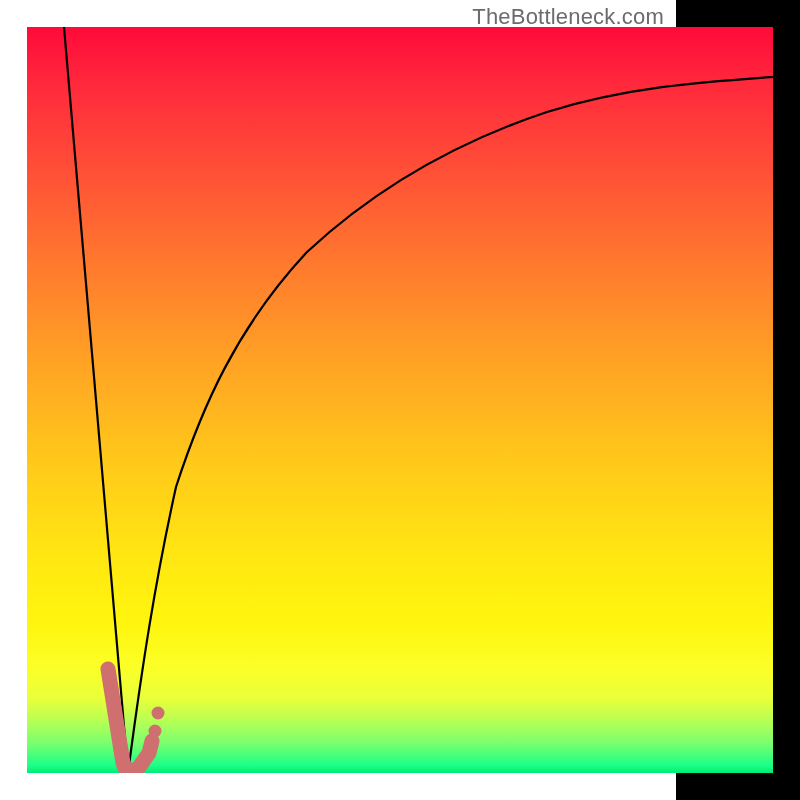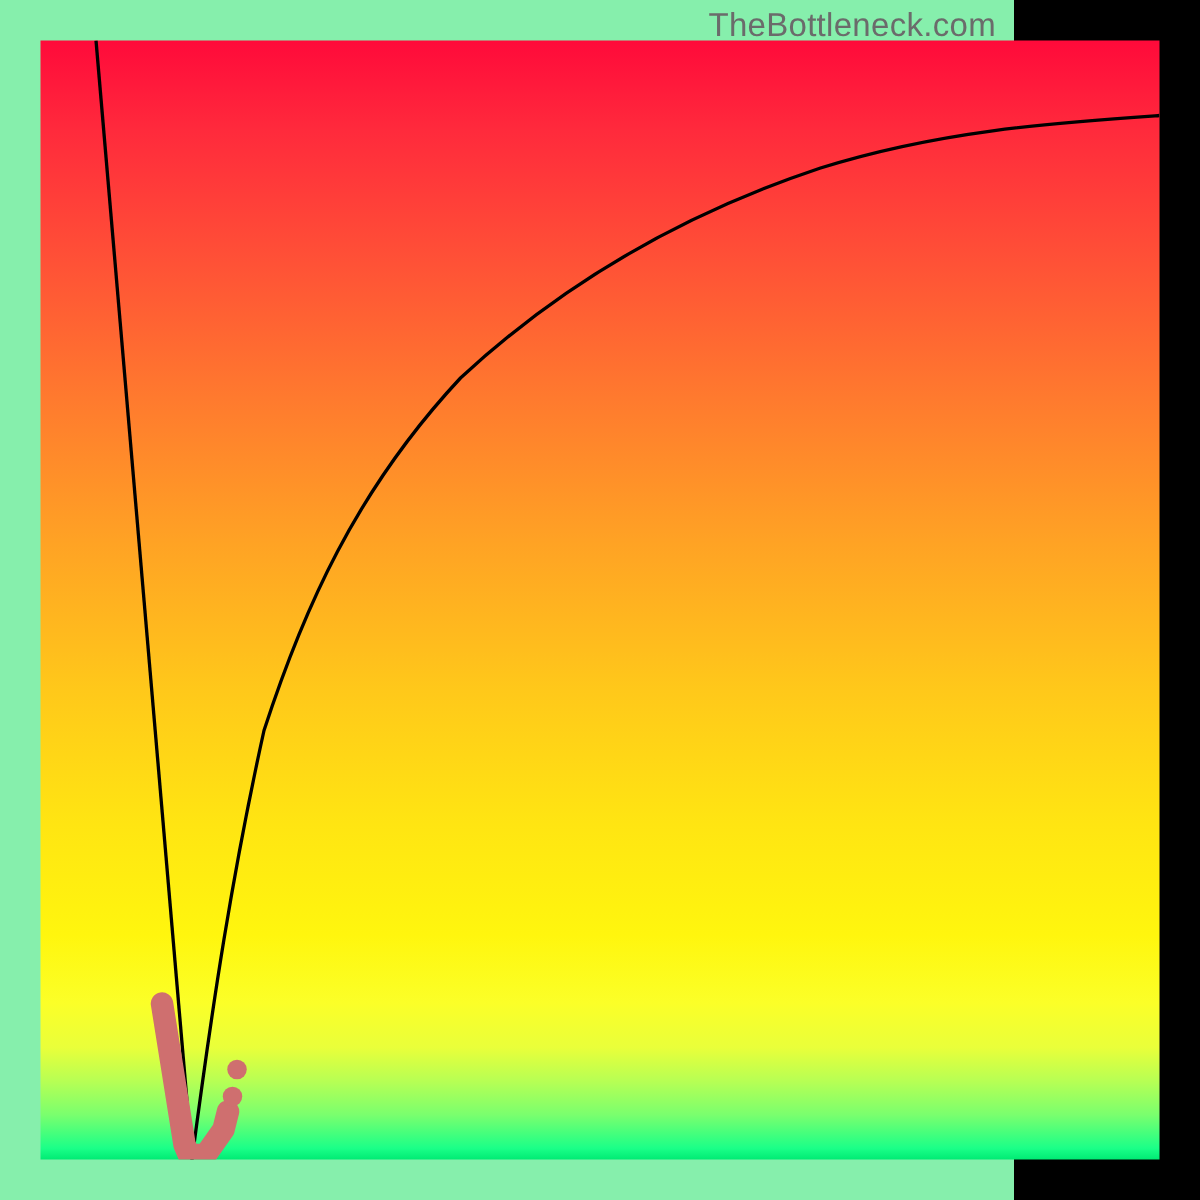--- a/index.html
+++ b/index.html
@@ -8,21 +8,21 @@
     width: 800px;
     height: 800px;
     overflow: hidden;
     background: #000;
     font-family: Arial, Helvetica, sans-serif;
   }
   .frame {
     position: relative;
     width: 676px;
     height: 800px;
-    background: #86efac;
+    background: #ffffff;
   }
   .plot-area {
     position: absolute;
     left: 27px;
     top: 27px;
     width: 746px;
     height: 746px;
     
     background: linear-gradient(
       to bottom,

